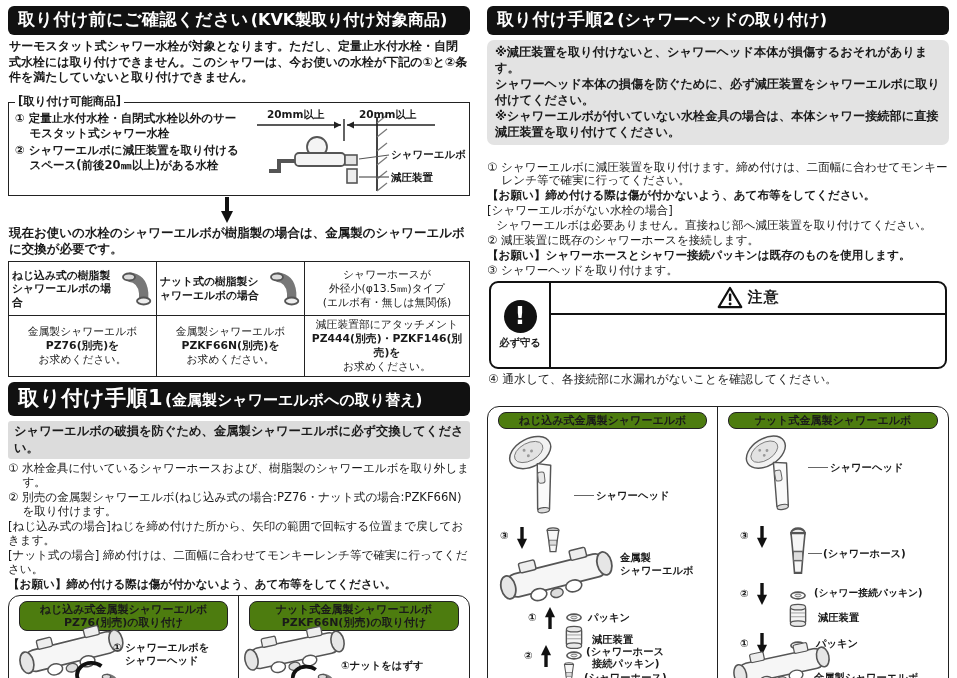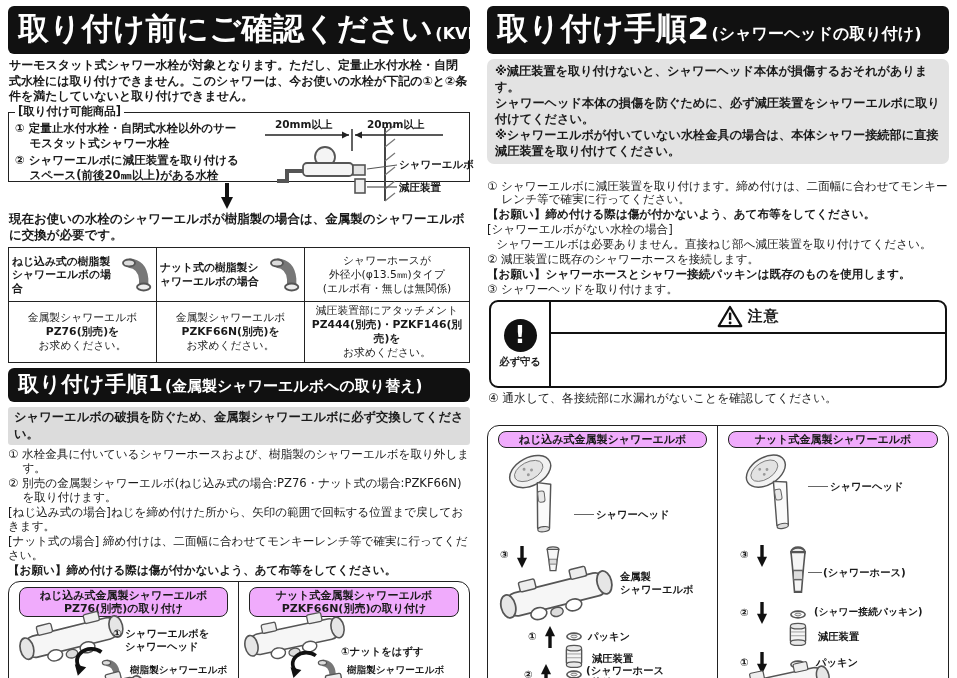--- a/index.html
+++ b/index.html
@@ -4,30 +4,30 @@
 <style>
   html,body{margin:0;padding:0;background:#fff;}
   body{width:957px;height:678px;position:relative;overflow:hidden;
        font-family:"DejaVu Sans","Liberation Sans",sans-serif;color:#1a1a1a;}
   .page{position:absolute;top:0;height:678px;box-sizing:border-box;padding:6px 8px;}
   #page7{left:0;width:478px;}
   #page8{left:479px;width:478px;}
 
   .hdr{background:#111;color:#fff;border-radius:6px;padding:2px 10px 4px;
        display:flex;align-items:baseline;gap:2px;box-sizing:border-box;}
-  .hdr .t{font-size:31px;font-weight:bold;letter-spacing:.5px;white-space:nowrap;}
+  .hdr .t{font-size:17px;font-weight:bold;letter-spacing:.5px;white-space:nowrap;}
   .hdr .s{font-size:16px;font-weight:bold;white-space:nowrap;}
   .hdr2{margin-top:5px;}
   .hdr2 .t{font-size:21px;}
   .hdr2 .s{font-size:15px;}
 
   .intro{font-size:12px;font-weight:bold;line-height:1.3;margin:4px 1px 5px;}
 
-  .compat-box{position:relative;border:1.6px solid #222;height:70px;margin-top:7px;
-              display:flex;box-sizing:border-box;padding:8px 12px 4px 6px;}
+  .compat-box{position:relative;border:1.6px solid #222;height:94px;margin-top:16px;
+              display:flex;box-sizing:border-box;padding:8px 20px 4px 6px;}
   .box-label{position:absolute;top:-9px;left:6px;background:#fff;padding:0 3px;
              font-size:11.5px;font-weight:bold;}
   .compat-items{width:248px;font-size:11.5px;font-weight:600;line-height:1.3;}
   .hang{padding-left:1.25em;text-indent:-1.25em;margin-bottom:2px;}
   .compat-diagram{position:relative;flex:1;height:84px;}
   .dlab{position:absolute;font-size:10.5px;font-weight:bold;white-space:nowrap;}
 
   .big-arrow{margin:1px 0 1px 206px;line-height:0;}
 
   .replace-note{font-size:12.5px;font-weight:bold;line-height:1.3;margin:2px 1px 4px;}
@@ -46,21 +46,21 @@
   .steps{font-size:11.6px;line-height:1.2;}
   .steps div{margin-bottom:1px;}
   .bld{font-weight:bold;}
 
   .illus-box{border:1.6px solid #222;border-radius:12px;margin-top:3px;display:flex;
              box-sizing:border-box;}
   .p7-box{height:162px;}
   .p8-box{height:290px;}
   .half{width:50%;box-sizing:border-box;position:relative;padding:5px 4px 2px;}
   .half.lft{border-right:1.5px solid #222;}
-  .chip{border:1.4px solid #222;border-radius:8px;background:#f0abfc;text-align:center;
+  .chip{border:1.4px solid #222;border-radius:8px;background:#4d7c0f;text-align:center;
         font-weight:bold;line-height:1.2;padding:1px 2px;margin:0 6px;}
   .chip1{font-size:11px;}
   .chip2{font-size:11px;}
   .illus{position:relative;margin-top:2px;text-decoration:underline;}
   .p7-illus{height:112px;}
   .p8-illus{height:252px;}
   .ilab{position:absolute;font-size:10.3px;font-weight:bold;white-space:nowrap;}
   .ilab.nb{font-weight:600;}
   .part{position:absolute;line-height:0;}
   .lead{position:absolute;height:1.2px;background:#666;}

